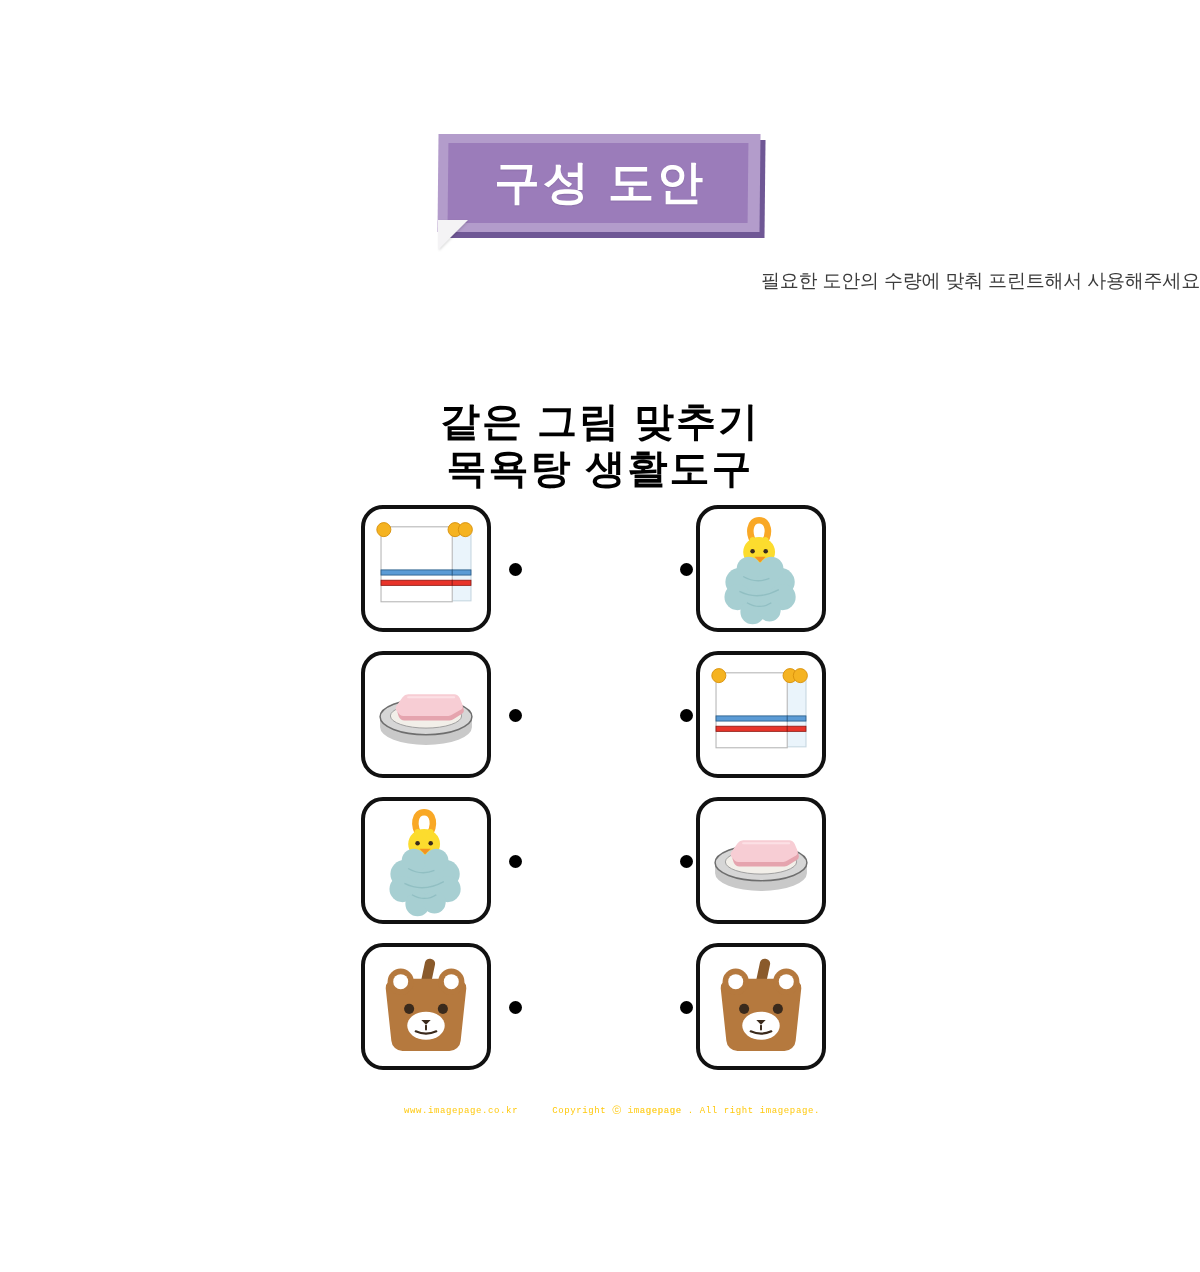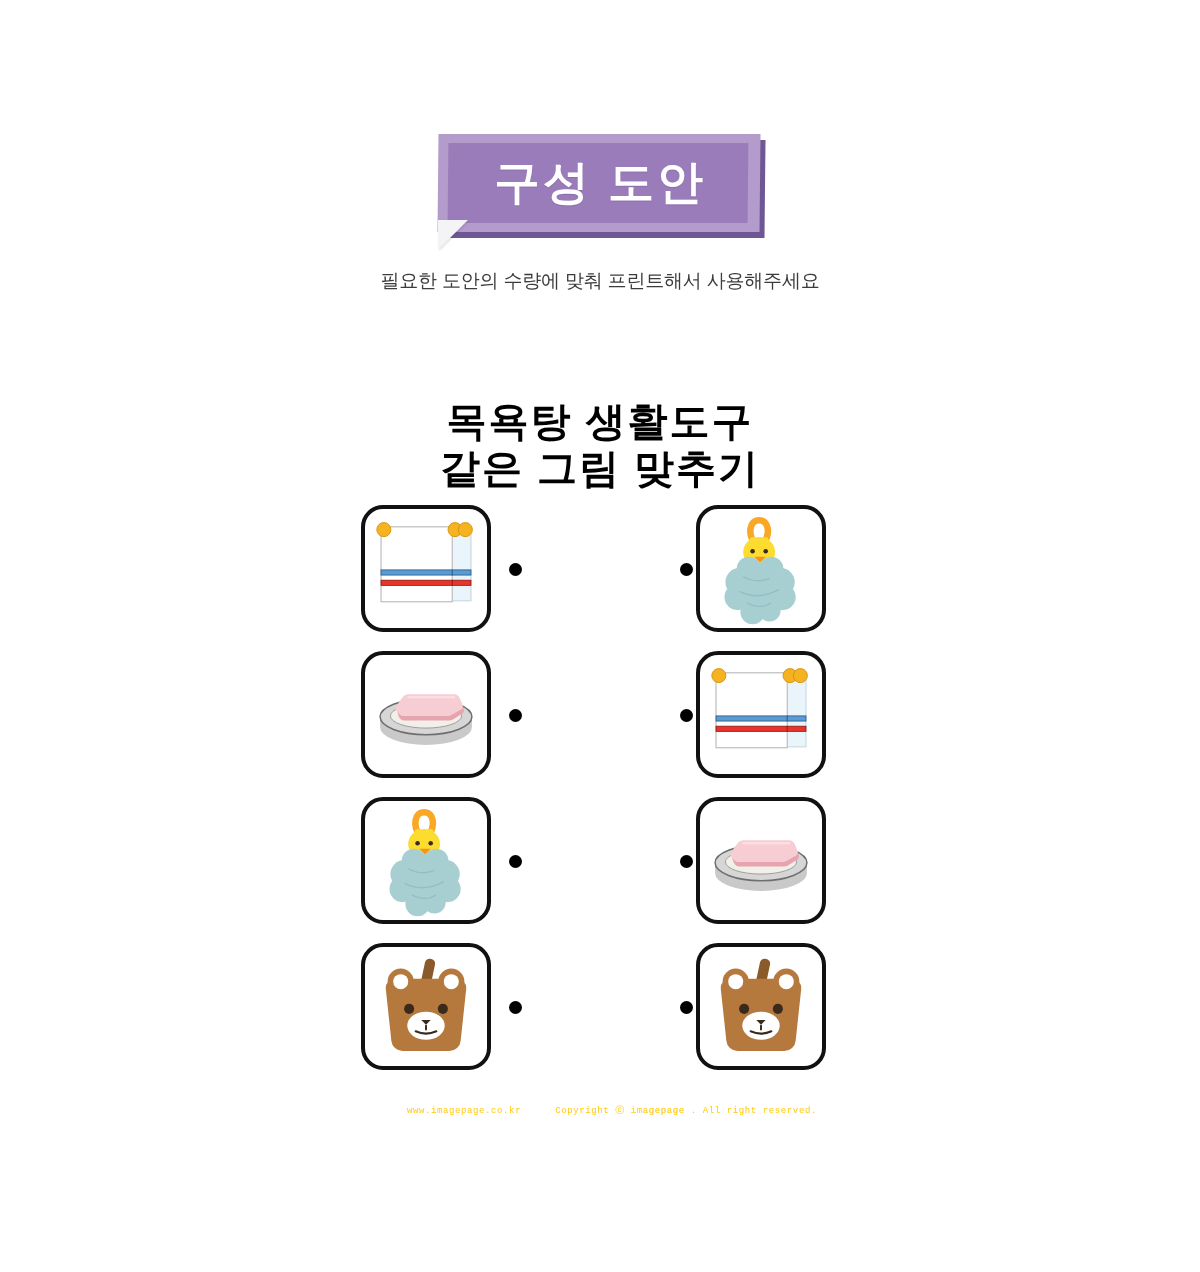--- a/index.html
+++ b/index.html
@@ -85,21 +85,21 @@
     z-index: 5;
     text-shadow: 0 1px 1px rgba(90,70,120,0.25);
   }
 
   
   .subtitle {
     position: absolute;
     left: 0;
     top: 268px;
     width: 1200px;
-    text-align: center;
+    text-align: right;
     font-size: 19px;
     color: #3c3c3c;
     letter-spacing: -0.2px;
   }
 
   
   .sheet-title {
     position: absolute;
     left: 0;
     top: 398px;
@@ -180,22 +180,22 @@
     <div class="banner-outer"></div>
     <div class="banner-inner"></div>
     <div class="banner-fold"></div>
     <div class="banner-title">구성 도안</div>
   </div>
 </div>
 
 <div class="subtitle">필요한 도안의 수량에 맞춰 프린트해서 사용해주세요</div>
 
 <div class="sheet-title">
+  <div>같은 그림 맞추기</div>
   <div>목욕탕 생활도구</div>
-  <div>같은 그림 맞추기</div>
 </div>
 
 <div class="grid">
 
   <div class="row">
     <div class="card left">
       <svg class="art" viewBox="0 0 130 127">
         <rect x="79" y="20" width="34" height="78" fill="#eaf4fb" stroke="#c8d8e2" stroke-width="1.2"></rect>
         <rect x="17" y="19" width="76" height="80" fill="#ffffff" stroke="#b9b9b9" stroke-width="1.2"></rect>
         <rect x="17" y="65" width="76" height="5.5" fill="#5b9bd5" stroke="#2a5c88" stroke-width="0.9"></rect>
@@ -344,14 +344,14 @@
   </div>
 
 </div>
 
 <div class="footer">
   <span>www.imagepage.co.kr</span>
   <span class="fsep"></span>
   <span>Copyright</span>
   <span>ⓒ</span>
   <span class="brand"><span>imagepage</span><span class="ov">imagepage</span></span>
-  <span>. All right reserved.</span>
+  <span>. All right imagepage.</span>
 </div>
 
 </body></html>

